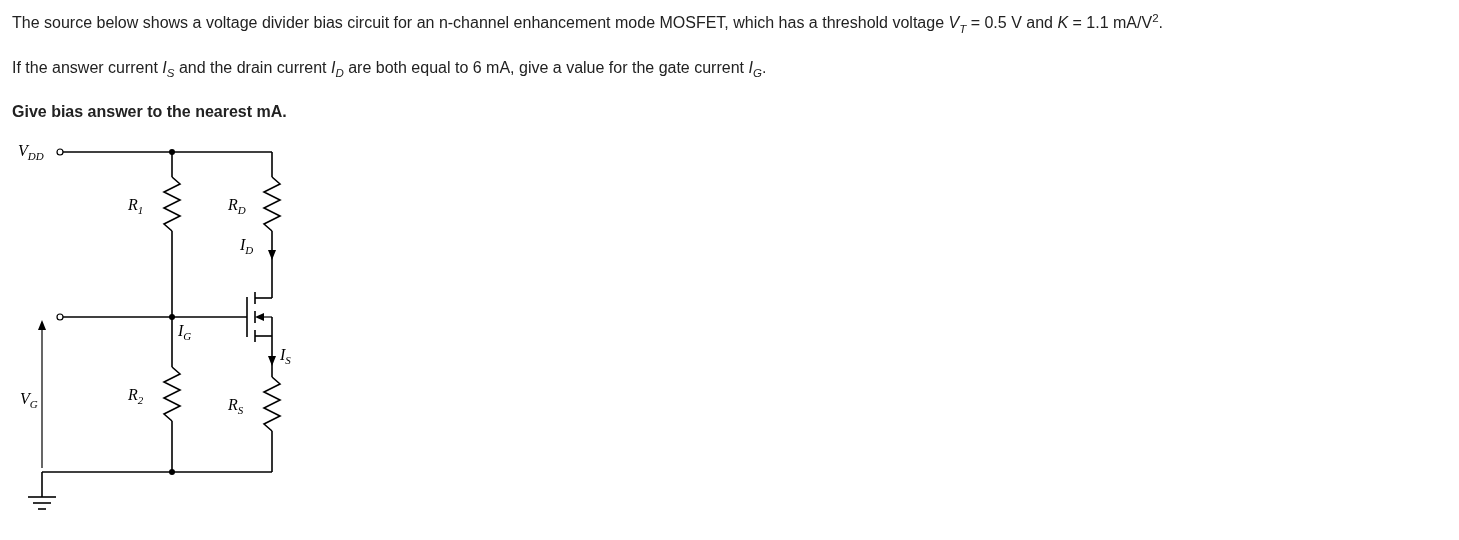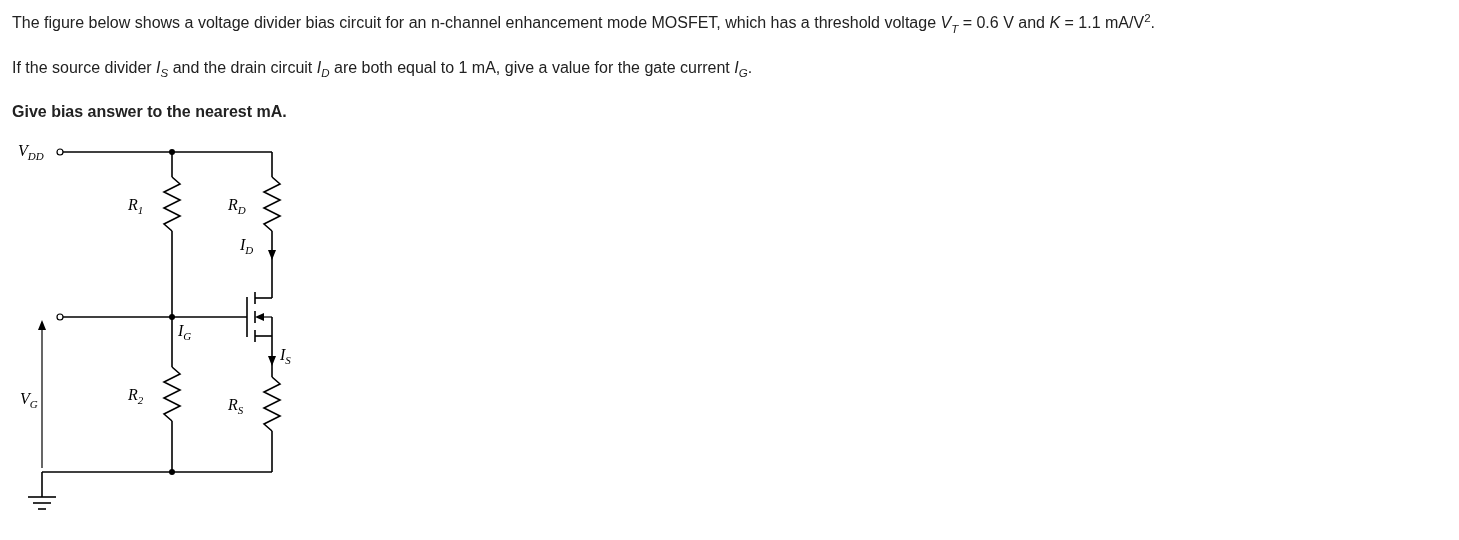--- a/index.html
+++ b/index.html
@@ -63,25 +63,25 @@
     }
     .arrowhead {
       fill: #000;
       stroke: none;
     }
   </style>
 </head>
 <body>
 
 <p class="para">
-  <span>The figure below shows a voltage divider bias circuit for an n-channel enhancement mode MOSFET, which has a threshold voltage </span><span class="italic">V</span><sub class="italic">T</sub><span> = 0.6 V and </span><span class="italic">K</span><span> = 1.1 mA/V</span><sup>2</sup><span>.</span>
+  <span>The source below shows a voltage divider bias circuit for an n-channel enhancement mode MOSFET, which has a threshold voltage </span><span class="italic">V</span><sub class="italic">T</sub><span> = 0.5 V and </span><span class="italic">K</span><span> = 1.1 mA/V</span><sup>2</sup><span>.</span>
 </p>
 
 <p class="para">
-  <span>If the source divider </span><span class="italic">I</span><sub class="italic">S</sub><span> and the drain circuit </span><span class="italic">I</span><sub class="italic">D</sub><span> are both equal to 1 mA, give a value for the gate current </span><span class="italic">I</span><sub class="italic">G</sub><span>.</span>
+  <span>If the answer current </span><span class="italic">I</span><sub class="italic">S</sub><span> and the drain current </span><span class="italic">I</span><sub class="italic">D</sub><span> are both equal to 6 mA, give a value for the gate current </span><span class="italic">I</span><sub class="italic">G</sub><span>.</span>
 </p>
 
 <p class="para bold">Give bias answer to the nearest mA.</p>
 
 <div class="figure-holder">
 <svg width="320" height="410" viewBox="0 0 320 410">
 
   <text class="lbl" x="6" y="14"><tspan>V</tspan><tspan class="sublbl" dy="4">DD</tspan></text>
 
   <circle class="hollow" cx="48" cy="10" r="3"></circle>

